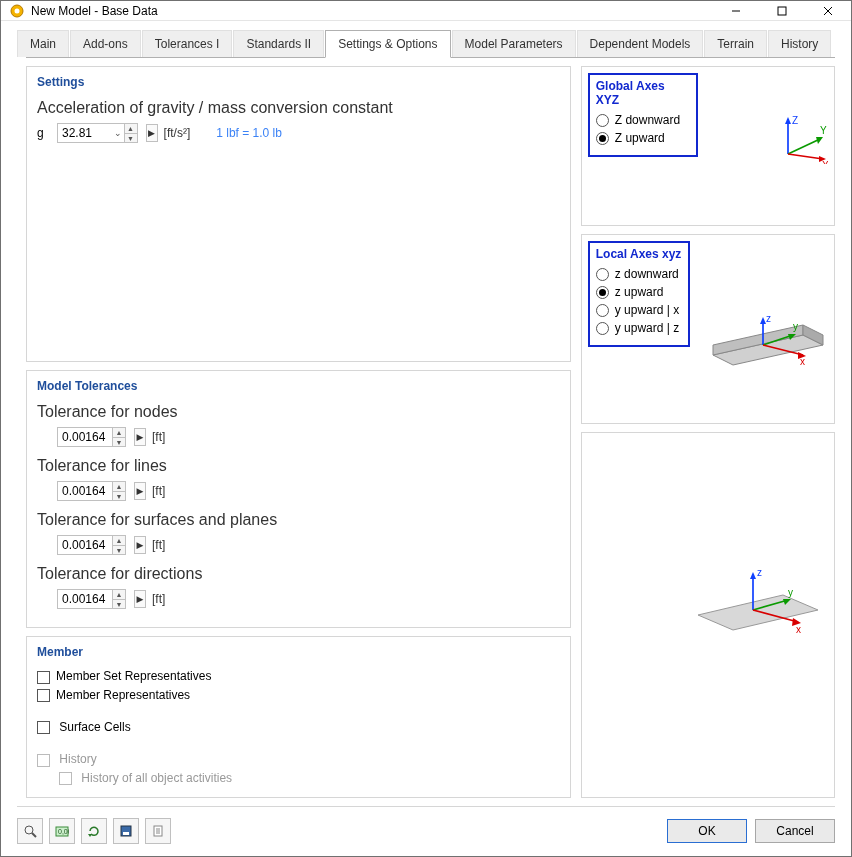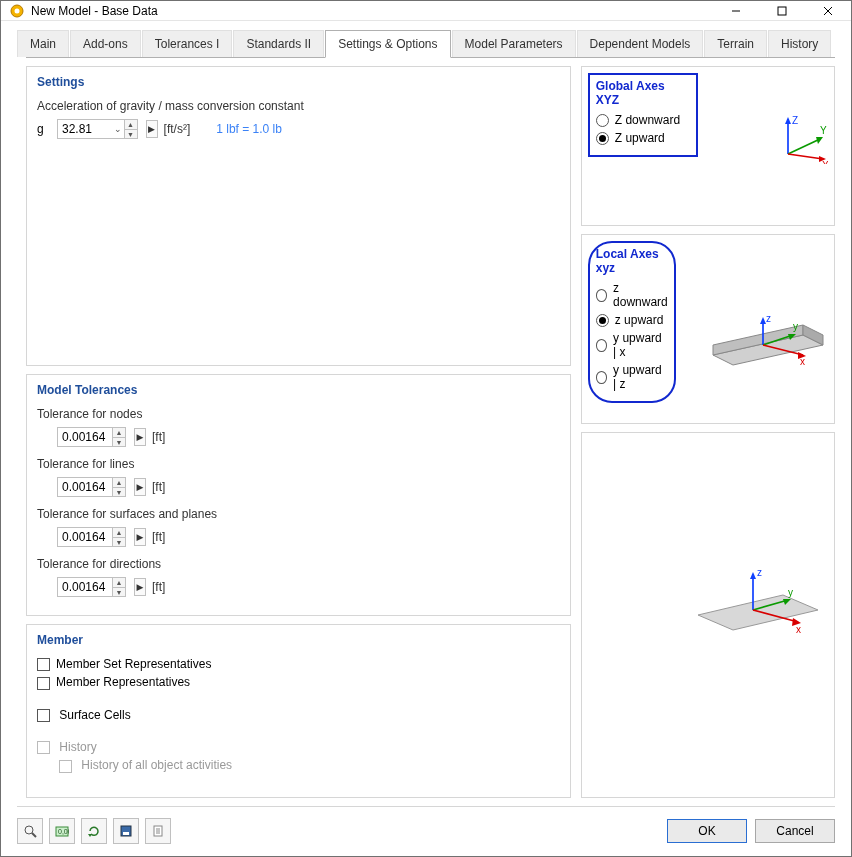--- a/index.html
+++ b/index.html
@@ -102,21 +102,21 @@
     background: #fff;
     padding: 8px 10px;
   }
   .panel-title {
     color: #1f4e9b;
     font-weight: 600;
     font-size: 12px;
     margin-bottom: 10px;
   }
   .field-label {
-    font-size: 12px;
+    font-size: 16px;
     color: #333;
     margin-bottom: 6px;
   }
   .spinrow {
     display: flex;
     align-items: center;
     gap: 6px;
     margin-bottom: 8px;
   }
   .spinbox {
@@ -423,21 +423,21 @@
           <line x1="10" y1="40" x2="42" y2="25" stroke="#0a9a00" stroke-width="1.7"></line>
           <polygon points="45,23 38,23 40,30" fill="#0a9a00"></polygon>
           <text x="42" y="20" fill="#0a9a00" font-size="10">Y</text>
           <line x1="10" y1="40" x2="45" y2="45" stroke="#d80000" stroke-width="1.7"></line>
           <polygon points="48,45 41,42 41,48" fill="#d80000"></polygon>
           <text x="44" y="55" fill="#d80000" font-size="10">X</text>
         </svg>
       </div>
 
       <div class="right-panel tall">
-        <div class="hilite" style="width:88px;border-radius:24px;">
+        <div class="hilite" style="width:102px;">
           <div class="panel-title">Local Axes xyz</div>
           <div>
               <div class="radio-row">
                 <span class="radio"></span>
                 <span>z downward</span>
               </div>
               <div class="radio-row">
                 <span class="radio checked"></span>
                 <span>z upward</span>
               </div>

